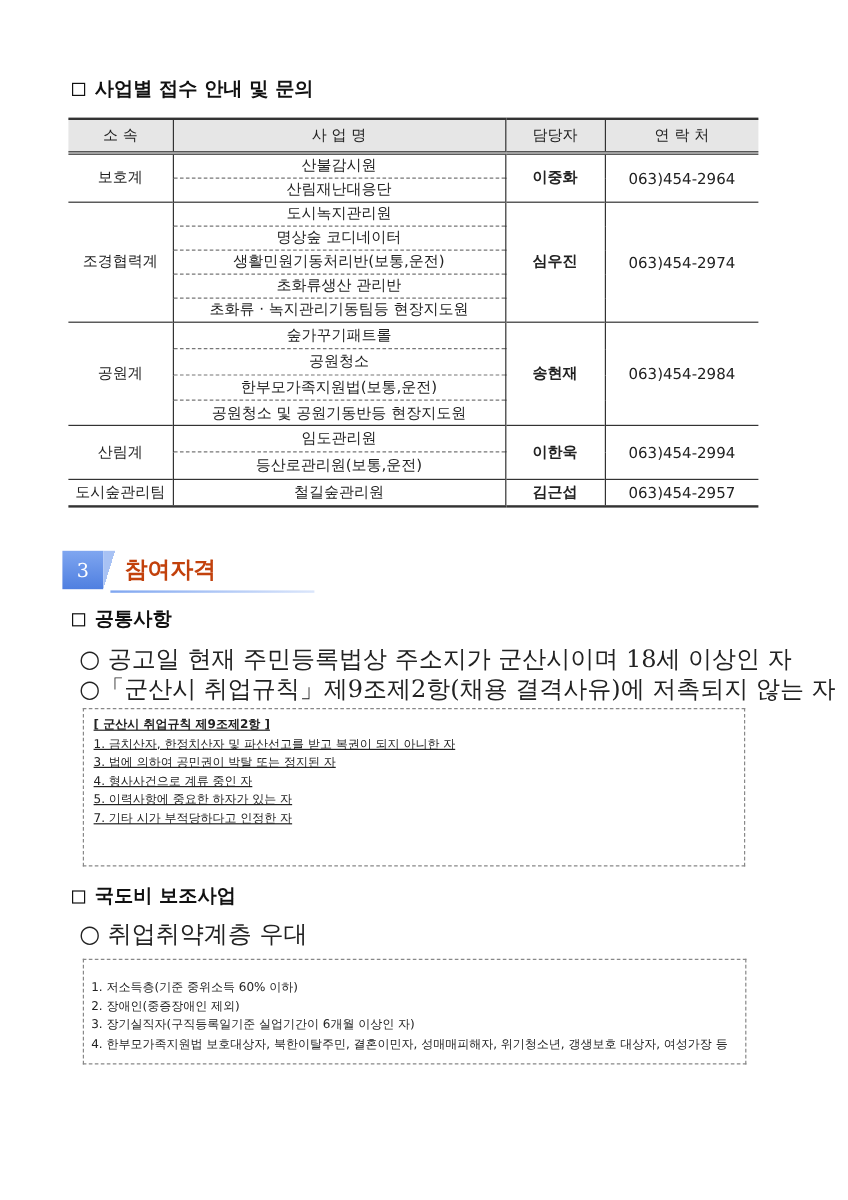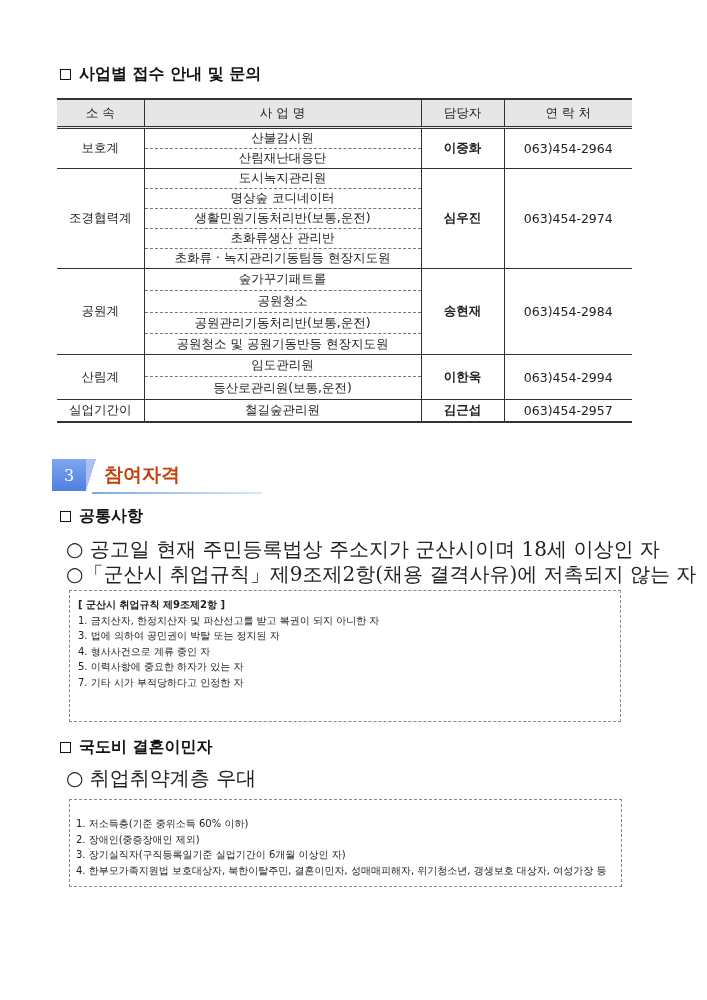--- a/index.html
+++ b/index.html
@@ -81,38 +81,38 @@
     <tr class="grp">
       <td rowspan="4">공원계</td>
       <td class="cl biz" style="height:21px">숲가꾸기패트롤</td>
       <td class="cl person" rowspan="4">송현재</td>
       <td class="cl" rowspan="4">063)454-2984</td>
     </tr>
     <tr class="sub">
         <td class="cl biz" style="height:21px">공원청소</td>
       </tr>
     <tr class="sub">
-        <td class="cl biz" style="height:20px">공원관리기동처리반(보통,운전)</td>
+        <td class="cl biz" style="height:20px">한부모가족지원법(보통,운전)</td>
       </tr>
     <tr class="sub">
         <td class="cl biz" style="height:20px">공원청소 및 공원기동반등 현장지도원</td>
       </tr>
 
     <tr class="grp">
       <td rowspan="2">산림계</td>
       <td class="cl biz" style="height:21px">임도관리원</td>
       <td class="cl person" rowspan="2">이한욱</td>
       <td class="cl" rowspan="2">063)454-2994</td>
     </tr>
     <tr class="sub">
         <td class="cl biz" style="height:22px">등산로관리원(보통,운전)</td>
       </tr>
 
     <tr class="grp last">
-      <td>실업기간이</td>
+      <td>도시숲관리팀</td>
       <td class="cl biz" style="height:21px">철길숲관리원</td>
       <td class="cl person">김근섭</td>
       <td class="cl">063)454-2957</td>
     </tr>
   </tbody>
 </table>
 
 <div class="sec3">
   <div class="badge">3</div>
   <div class="slant"></div>
@@ -121,32 +121,32 @@
 </div>
 
 <div class="h-box" style="left:60px; top:506px;">
   <span class="sq"></span>
   <span>공통사항</span>
 </div>
 
 <div class="bullet" style="left:66px; top:536px;">○ 공고일 현재 주민등록법상 주소지가 군산시이며 18세 이상인 자</div>
 <div class="bullet" style="left:66px; top:561px;">○「군산시 취업규칙」제9조제2항(채용 결격사유)에 저촉되지 않는 자</div>
 
-<div class="notebox" style="left:69px; top:590px; width:552px; height:132px; padding:6px 0 0 8px;">
+<div class="notebox" style="left:69px; top:590px; width:552px; height:132px; padding:6px 0 0 8px;text-decoration:underline;">
   <div class="ttl">[ 군산시 취업규칙 제9조제2항 ]</div>
   <div>1. 금치산자, 한정치산자 및 파산선고를 받고 복권이 되지 아니한 자</div>
   <div>3. 법에 의하여 공민권이 박탈 또는 정지된 자</div>
   <div>4. 형사사건으로 계류 중인 자</div>
   <div>5. 이력사항에 중요한 하자가 있는 자</div>
   <div>7. 기타 시가 부적당하다고 인정한 자</div>
 </div>
 
 <div class="h-box" style="left:60px; top:737px;">
   <span class="sq"></span>
-  <span>국도비 결혼이민자</span>
+  <span>국도비 보조사업</span>
 </div>
 
 <div class="bullet" style="left:66px; top:765px;">○ 취업취약계층 우대</div>
 
 <div class="notebox" style="left:69px; top:799px; width:553px; height:88px; padding:16px 0 0 6px;">
   <div>1. 저소득층(기준 중위소득 60% 이하)</div>
   <div>2. 장애인(중증장애인 제외)</div>
   <div>3. 장기실직자(구직등록일기준 실업기간이 6개월 이상인 자)</div>
   <div style="font-size:10px;">4. 한부모가족지원법 보호대상자, 북한이탈주민, 결혼이민자, 성매매피해자, 위기청소년, 갱생보호 대상자, 여성가장 등</div>
 </div>

